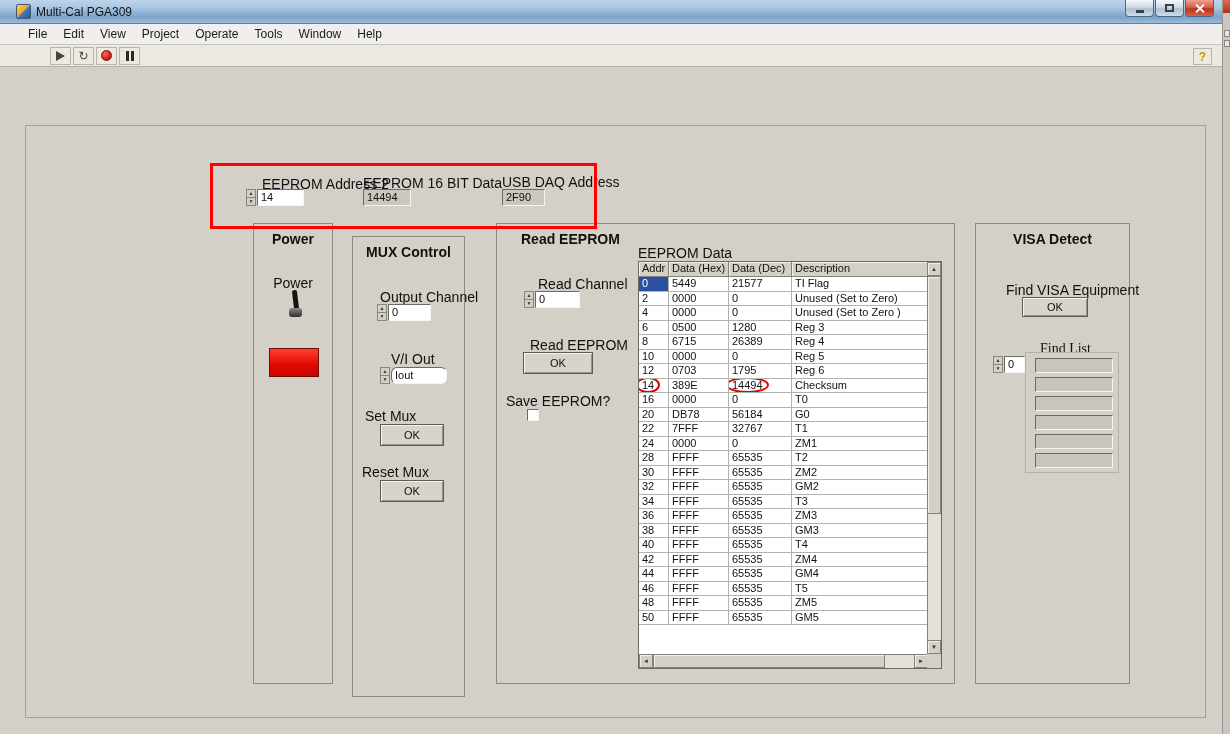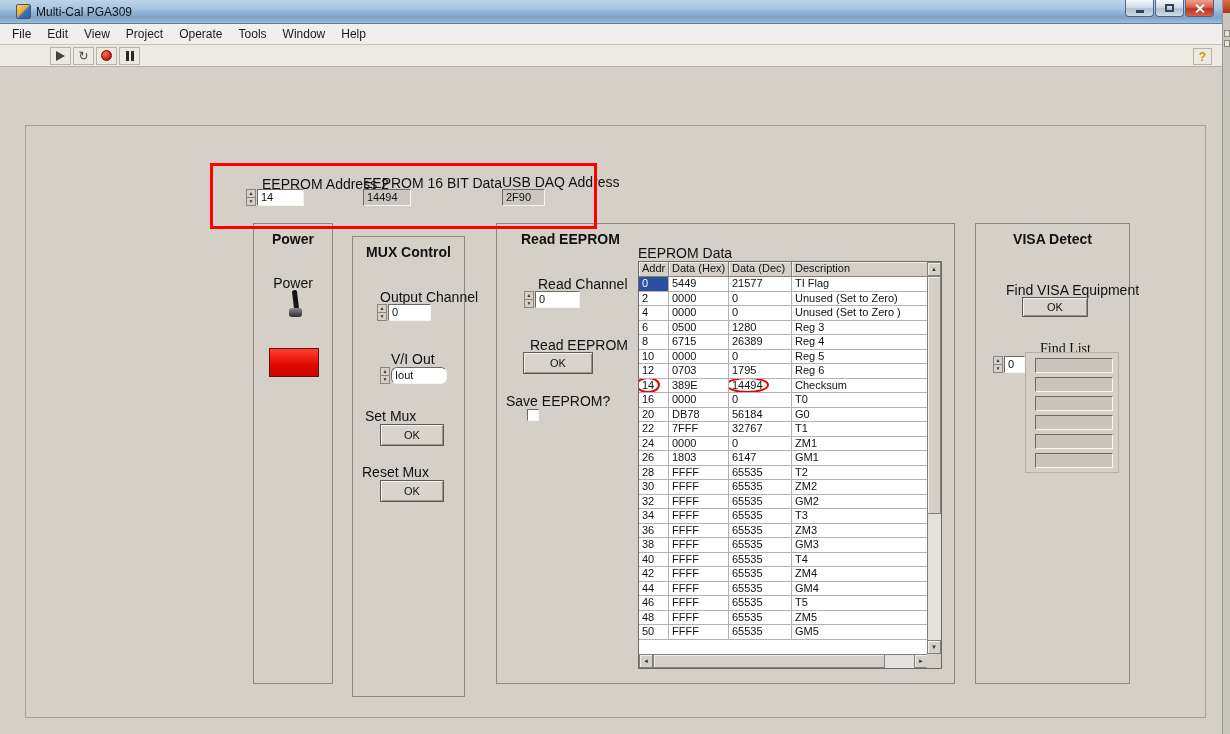--- a/index.html
+++ b/index.html
@@ -26,21 +26,21 @@
   .glyph-close::before { transform:rotate(45deg); }
   .glyph-close::after { transform:rotate(-45deg); }
 
   
   .bg-strip { position:absolute; right:0; top:0; width:8px; height:734px; background:#c9c6c0; z-index:50; border-left:1px solid #9a978f; }
   .bg-strip .red-corner { position:absolute; top:0; left:0; width:8px; height:13px; background:linear-gradient(180deg,#e06b52,#b23018); }
   .bg-strip .mini-ico { position:absolute; left:1px; width:6px; height:7px; background:#e8e6e0; border:1px solid #8a877f; }
 
   
   .menubar { position:absolute; left:0; top:24px; width:100%; height:21px; background:#f0efed;
-    border-bottom:1px solid #c6c3bc; display:flex; align-items:center; padding-left:4px; }
+    border-bottom:1px solid #c6c3bc; display:flex; align-items:center; padding-left:20px; }
   .menu-item { font-size:12px; color:#1a1a1a; padding:2px 8px; }
 
   
   .toolbar { position:absolute; left:0; top:45px; width:100%; height:22px; background:#ece9e2;
     border-bottom:1px solid #b3b0a8; display:flex; align-items:center; padding-left:50px; }
   .tool-btn { width:21px; height:18px; border:1px solid #b8b4ac; background:#ece9e2; margin-right:2px;
     display:flex; align-items:center; justify-content:center; }
   .run-arrow { width:0; height:0; border-top:5px solid transparent; border-bottom:5px solid transparent; border-left:9px solid #46443e; }
   .cont-run { font-size:12px; color:#46443e; line-height:10px; }
   .abort-dot { width:11px; height:11px; border-radius:50%; background:radial-gradient(circle at 35% 30%,#ff6a5a,#d01810 70%); border:1px solid #6d0d06; }
@@ -319,26 +319,20 @@
             <div class="tcell c2"><span>32767</span></div>
             <div class="tcell c3"><span>T1</span></div>
           </div>
           <div class="trow">
             <div class="tcell c0"><span>24</span></div>
             <div class="tcell c1"><span>0000</span></div>
             <div class="tcell c2"><span>0</span></div>
             <div class="tcell c3"><span>ZM1</span></div>
           </div>
           <div class="trow">
-            <div class="tcell c0"><span>26</span></div>
-            <div class="tcell c1"><span>1803</span></div>
-            <div class="tcell c2"><span>6147</span></div>
-            <div class="tcell c3"><span>GM1</span></div>
-          </div>
-          <div class="trow">
             <div class="tcell c0"><span>28</span></div>
             <div class="tcell c1"><span>FFFF</span></div>
             <div class="tcell c2"><span>65535</span></div>
             <div class="tcell c3"><span>T2</span></div>
           </div>
           <div class="trow">
             <div class="tcell c0"><span>30</span></div>
             <div class="tcell c1"><span>FFFF</span></div>
             <div class="tcell c2"><span>65535</span></div>
             <div class="tcell c3"><span>ZM2</span></div>

